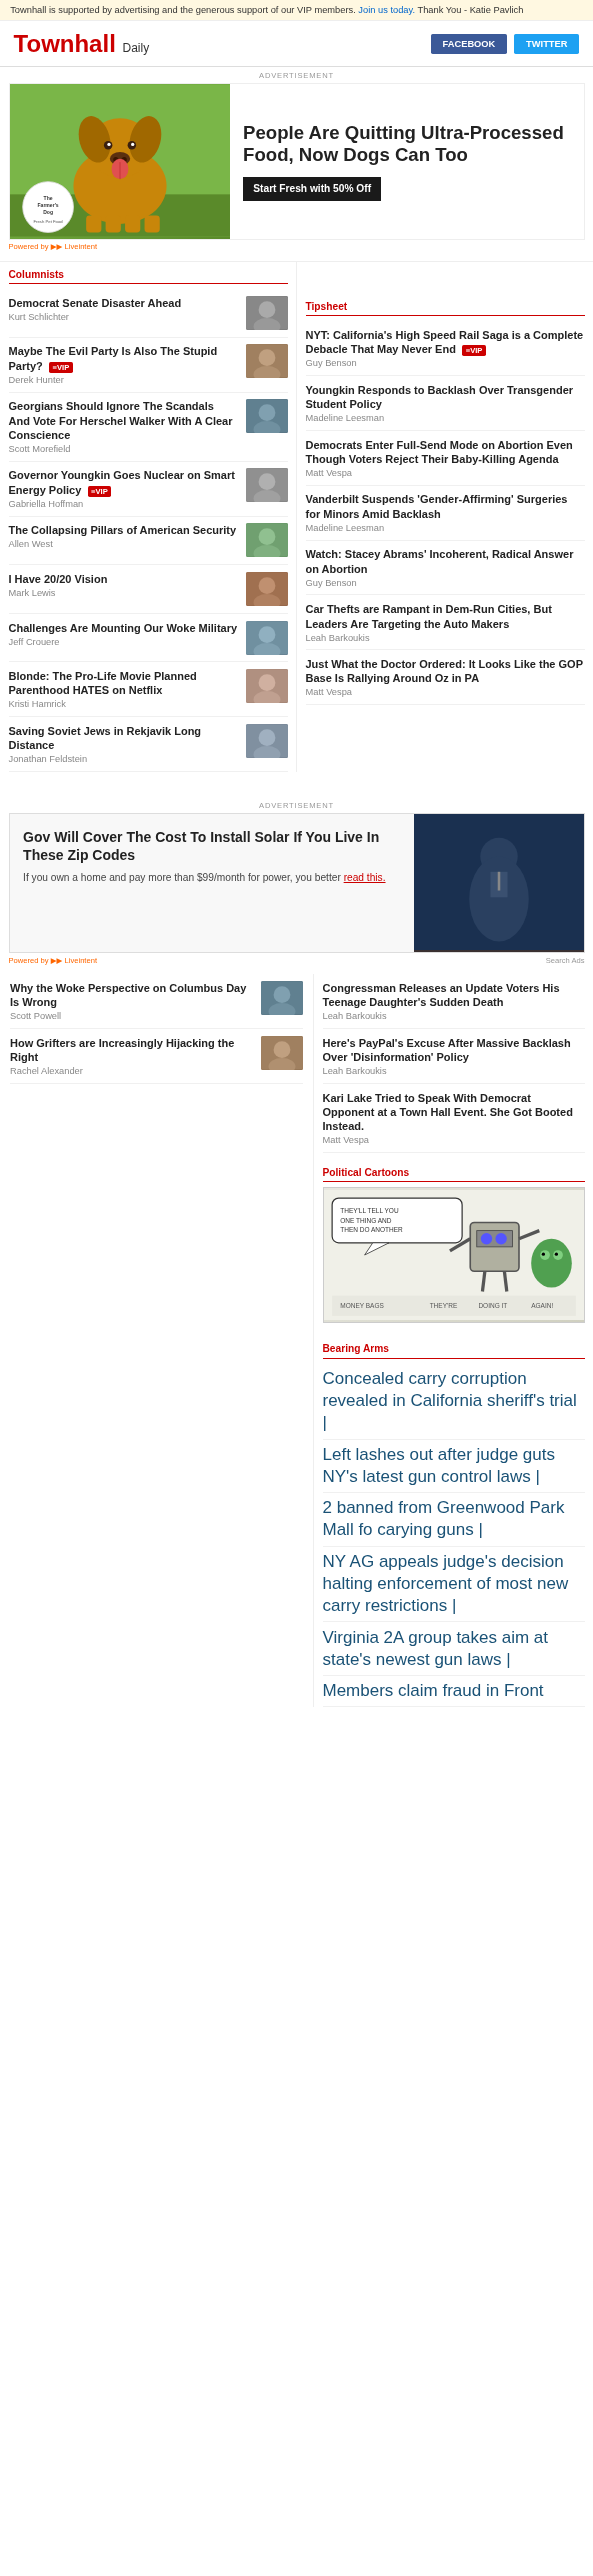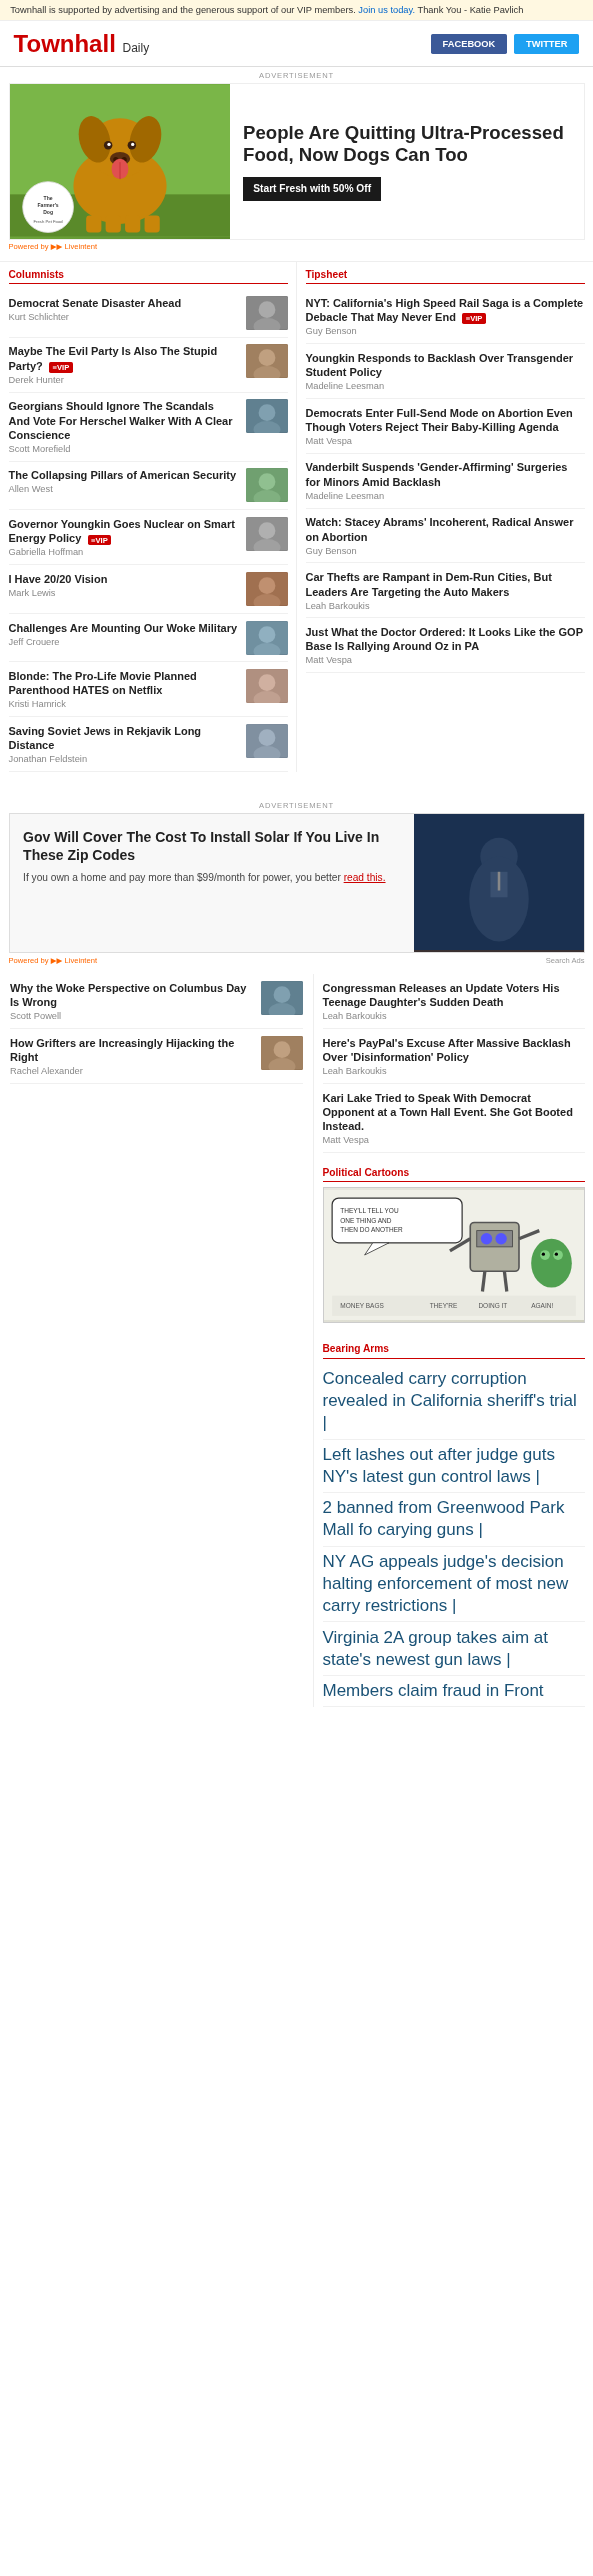--- a/index.html
+++ b/index.html
@@ -98,20 +98,21 @@
     }
 
     .columnists-section {
       width: 297px;
       border-right: 0.8px solid #eee;
       padding: 0 8.5px;
     }
     .tipsheet-section {
       flex: 1;
       padding: 0 8.5px;
+      margin-top: 32px;
     }
 
     .section-title {
       font-size: 10.2px;
       font-weight: bold;
       color: #c00;
       padding: 6.8px 0 3.4px 0;
       border-bottom: 1.7px solid #c00;
       margin-bottom: 5.1px;
     }
@@ -400,46 +401,46 @@
             <rect width="50" height="40" fill="#608090"></rect>
             <circle cx="25" cy="16" r="10" fill="#80a0b0"></circle>
             <ellipse cx="25" cy="36" rx="16" ry="10" fill="#7090a0"></ellipse>
           </svg>
       </div>
     </div>
 
     <div class="article-item">
       <div class="article-text">
         <div class="article-title">
+          <a href="#" style="color:#222; text-decoration:none;">Governor Youngkin Goes Nuclear on Smart Energy Policy</a>
+          <span class="vip-badge">≡VIP</span>
+        </div>
+        <div class="article-author">Gabriella Hoffman</div>
+      </div>
+      <div class="article-thumb thumb-4">
+        <svg width="42" height="34" viewBox="0 0 50 40">
+            <rect width="50" height="40" fill="#909090"></rect>
+            <circle cx="25" cy="16" r="10" fill="#b0b0b0"></circle>
+            <ellipse cx="25" cy="36" rx="16" ry="10" fill="#a0a0a0"></ellipse>
+          </svg>
+      </div>
+    </div>
+
+    <div class="article-item">
+      <div class="article-text">
+        <div class="article-title">
           <a href="#" style="color:#222; text-decoration:none;">The Collapsing Pillars of American Security</a>
         </div>
         <div class="article-author">Allen West</div>
       </div>
       <div class="article-thumb thumb-5">
         <svg width="42" height="34" viewBox="0 0 50 40">
             <rect width="50" height="40" fill="#70a070"></rect>
             <circle cx="25" cy="16" r="10" fill="#90c090"></circle>
             <ellipse cx="25" cy="36" rx="16" ry="10" fill="#80b080"></ellipse>
-          </svg>
-      </div>
-    </div>
-
-    <div class="article-item">
-      <div class="article-text">
-        <div class="article-title">
-          <a href="#" style="color:#222; text-decoration:none;">Governor Youngkin Goes Nuclear on Smart Energy Policy</a>
-          <span class="vip-badge">≡VIP</span>
-        </div>
-        <div class="article-author">Gabriella Hoffman</div>
-      </div>
-      <div class="article-thumb thumb-4">
-        <svg width="42" height="34" viewBox="0 0 50 40">
-            <rect width="50" height="40" fill="#909090"></rect>
-            <circle cx="25" cy="16" r="10" fill="#b0b0b0"></circle>
-            <ellipse cx="25" cy="36" rx="16" ry="10" fill="#a0a0a0"></ellipse>
           </svg>
       </div>
     </div>
 
     <div class="article-item">
       <div class="article-text">
         <div class="article-title">
           <a href="#" style="color:#222; text-decoration:none;">I Have 20/20 Vision</a>
         </div>
         <div class="article-author">Mark Lewis</div>

